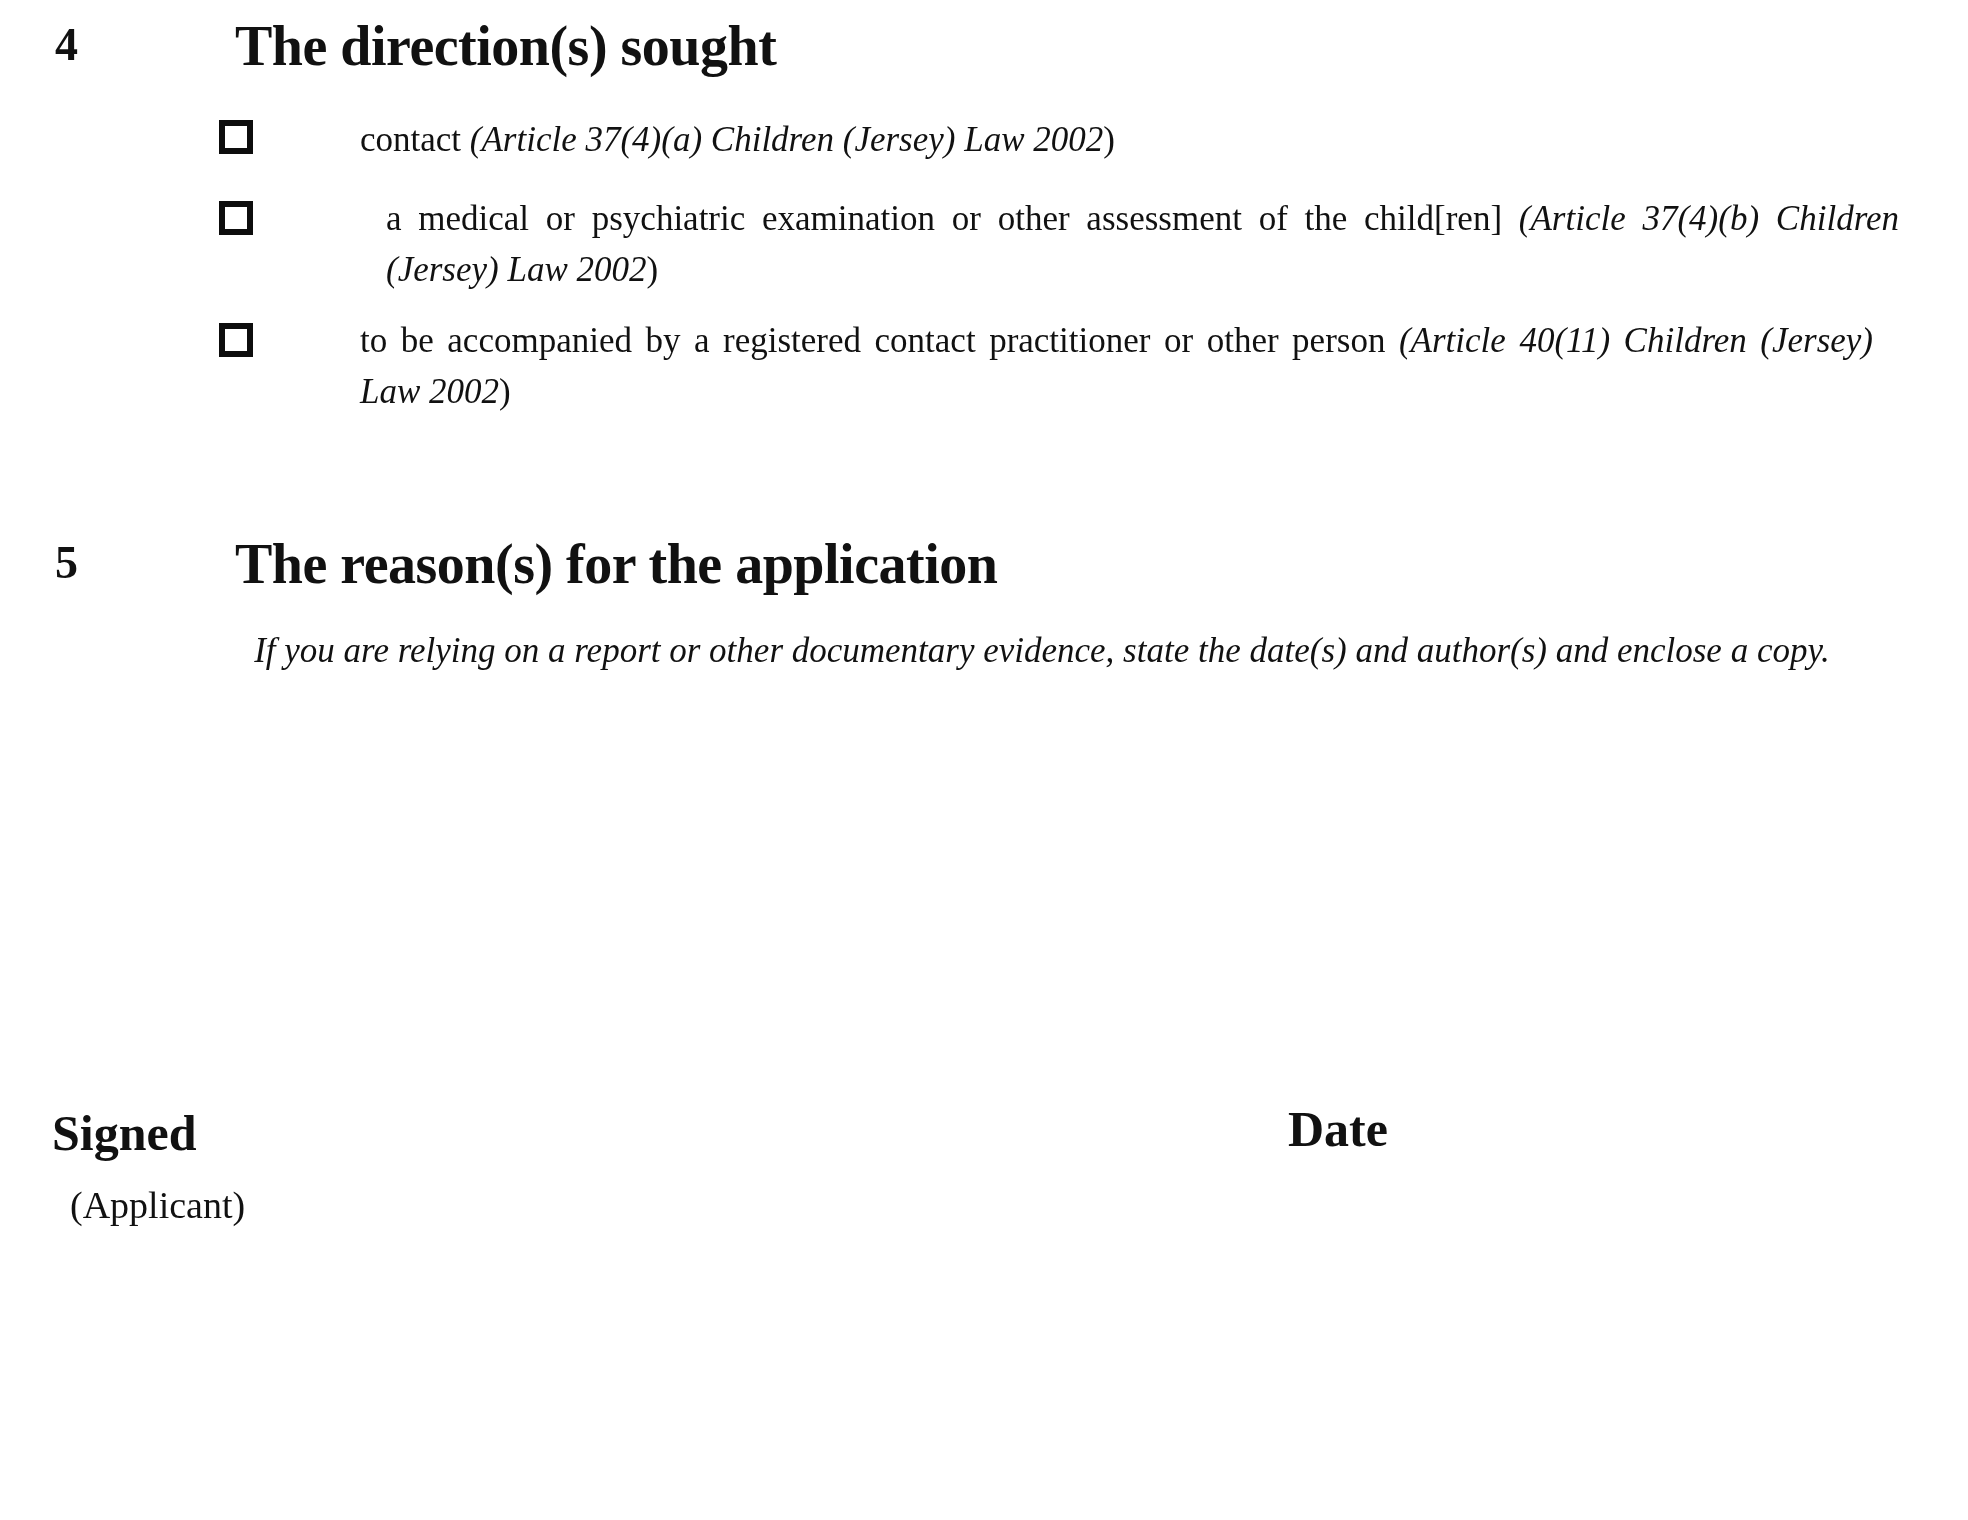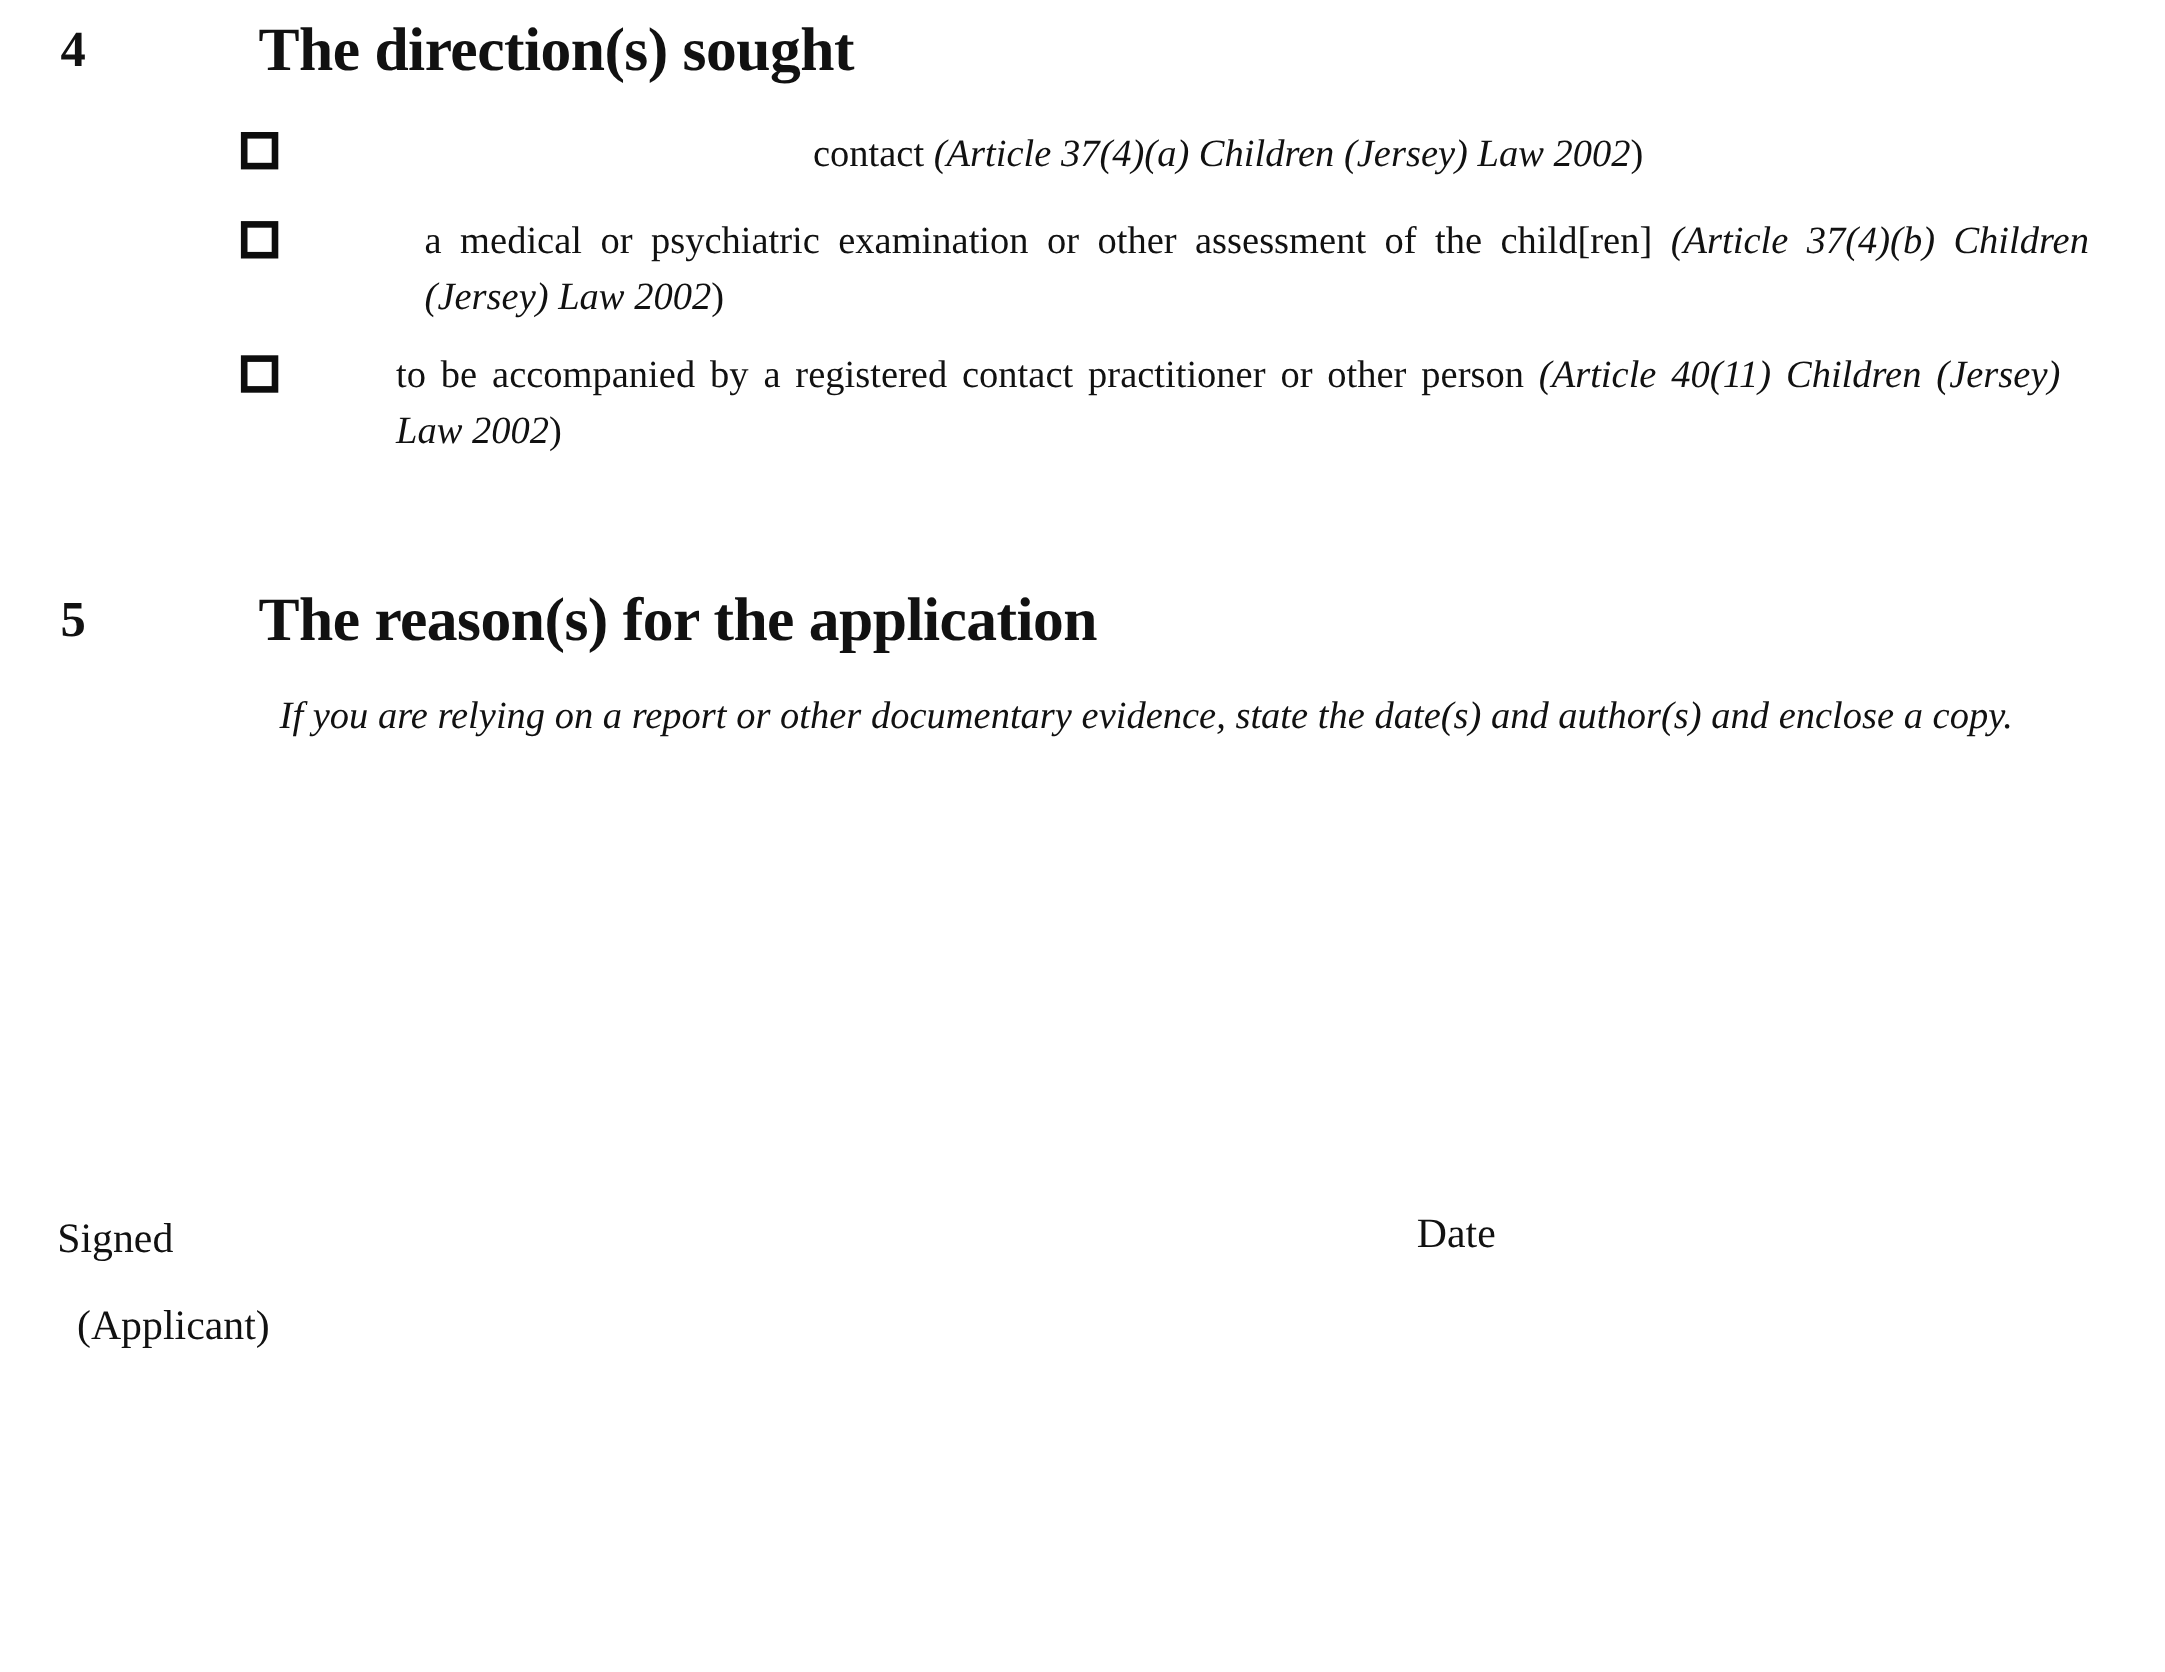--- a/index.html
+++ b/index.html
@@ -68,42 +68,42 @@
   .cb-text {
     position: absolute;
     left: 360px;
     width: 1513px;
     font-size: 35px;
     line-height: 51px;
     text-align: justify;
     text-justify: inter-word;
   }
   .cb-text.nojust {
-    text-align: center;
+    text-align: left;
   }
   .cb-text i {
     font-style: italic;
   }
 
   
   .instruction {
     position: absolute;
     left: 212px;
     width: 1660px;
     font-size: 35px;
     font-style: italic;
     line-height: 52px;
     text-align: center;
   }
 
   
   .sig-label {
     position: absolute;
-    font-size: 38px;
-    font-weight: normal;
+    font-size: 50px;
+    font-weight: bold;
     white-space: nowrap;
   }
   .sig-sub {
     position: absolute;
     font-size: 38px;
     font-weight: normal;
     white-space: nowrap;
   }
 
   

